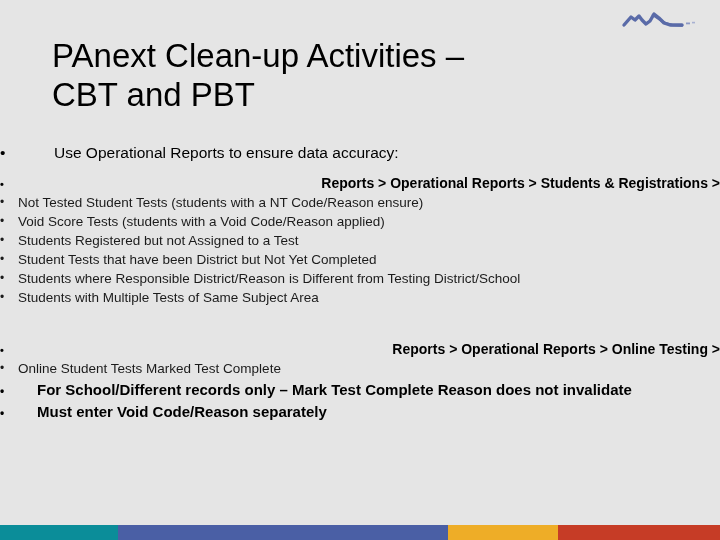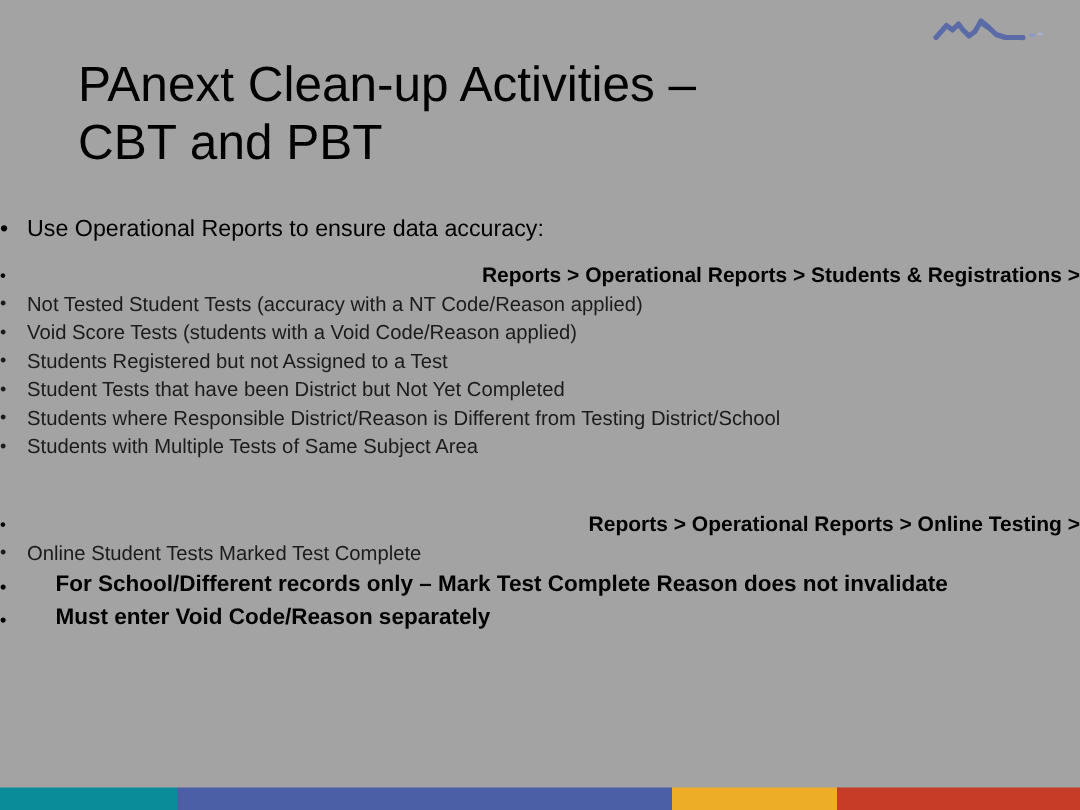--- a/index.html
+++ b/index.html
@@ -11,21 +11,21 @@
     height: 540px;
     background: #ffffff;
     font-family: "Liberation Sans", sans-serif;
     overflow: hidden;
     position: relative;
   }
   .slide {
     position: relative;
     width: 720px;
     height: 540px;
-    background: #a3a3a3;
+    background: #e5e5e5;
     box-sizing: border-box;
   }
 
   
   .logo {
     position: absolute;
     top: 8px;
     right: 22px;
     width: 78px;
     height: 26px;
@@ -75,21 +75,21 @@
   
   .l1 { padding-left: 56px; }
   .l1 > li {
     font-size: 15.5px;
     line-height: 21px;
     font-weight: 400;
     color: #000000;
     padding-left: 16px;
     margin-bottom: 9px;
   }
-  .l1 > li > .txt { padding-left: 2px; }
+  .l1 > li > .txt { padding-left: 2px; margin-left: 36px; }
 
   
   .l2 { padding-left: 8px; }
   .l2 > li {
     font-size: 14px;
     line-height: 20px;
     font-weight: 700;
     color: #000000;
     padding-left: 42px;
     margin-top: 10px;
@@ -162,21 +162,21 @@
 
     <ul class="lvl l2">
       <li class="item">
         <span class="bullet">•</span>
         <span class="txt">Reports &gt; Operational Reports &gt; Students &amp; Registrations &gt;</span>
       </li>
     </ul>
     <ul class="lvl l3">
       <li class="item">
         <span class="bullet">•</span>
-        <span class="txt">Not Tested Student Tests (accuracy with a NT Code/Reason applied)</span>
+        <span class="txt">Not Tested Student Tests (students with a NT Code/Reason ensure)</span>
       </li>
       <li class="item">
         <span class="bullet">•</span>
         <span class="txt">Void Score Tests (students with a Void Code/Reason applied)</span>
       </li>
       <li class="item">
         <span class="bullet">•</span>
         <span class="txt">Students Registered but not Assigned to a Test</span>
       </li>
       <li class="item">

